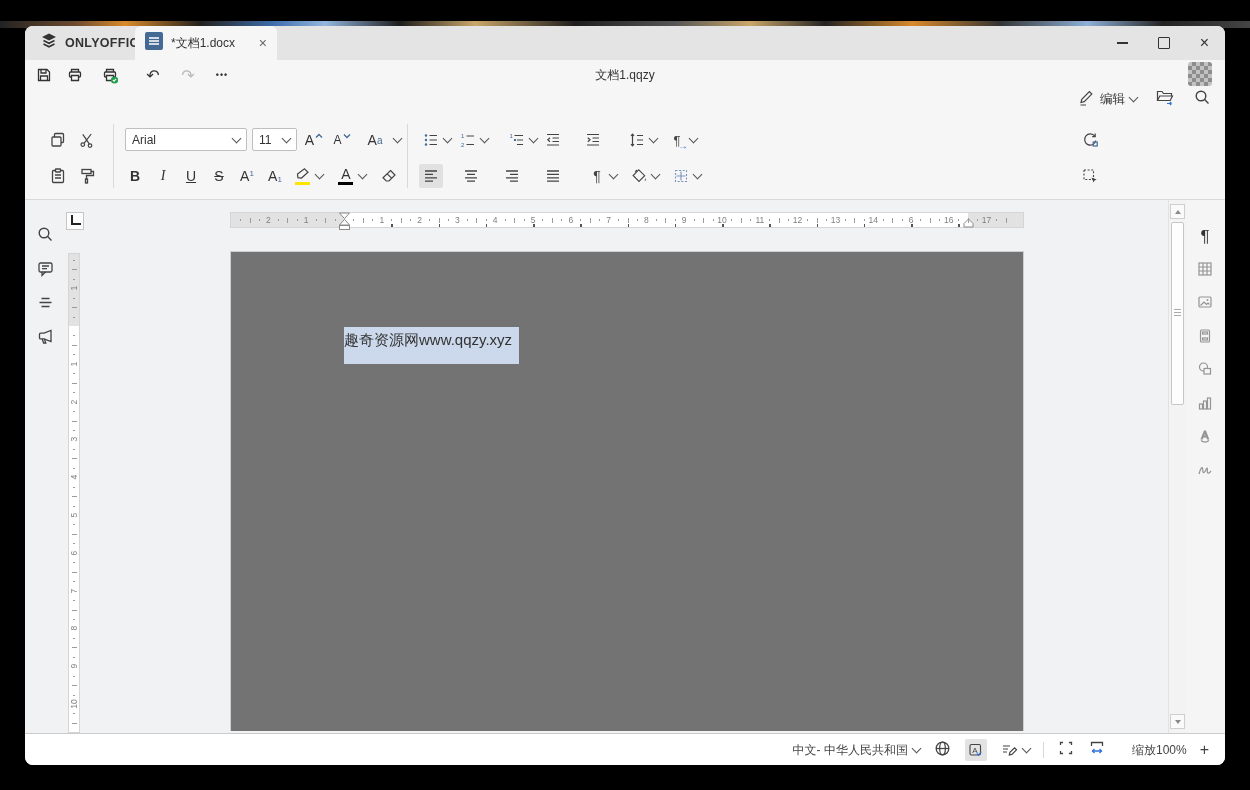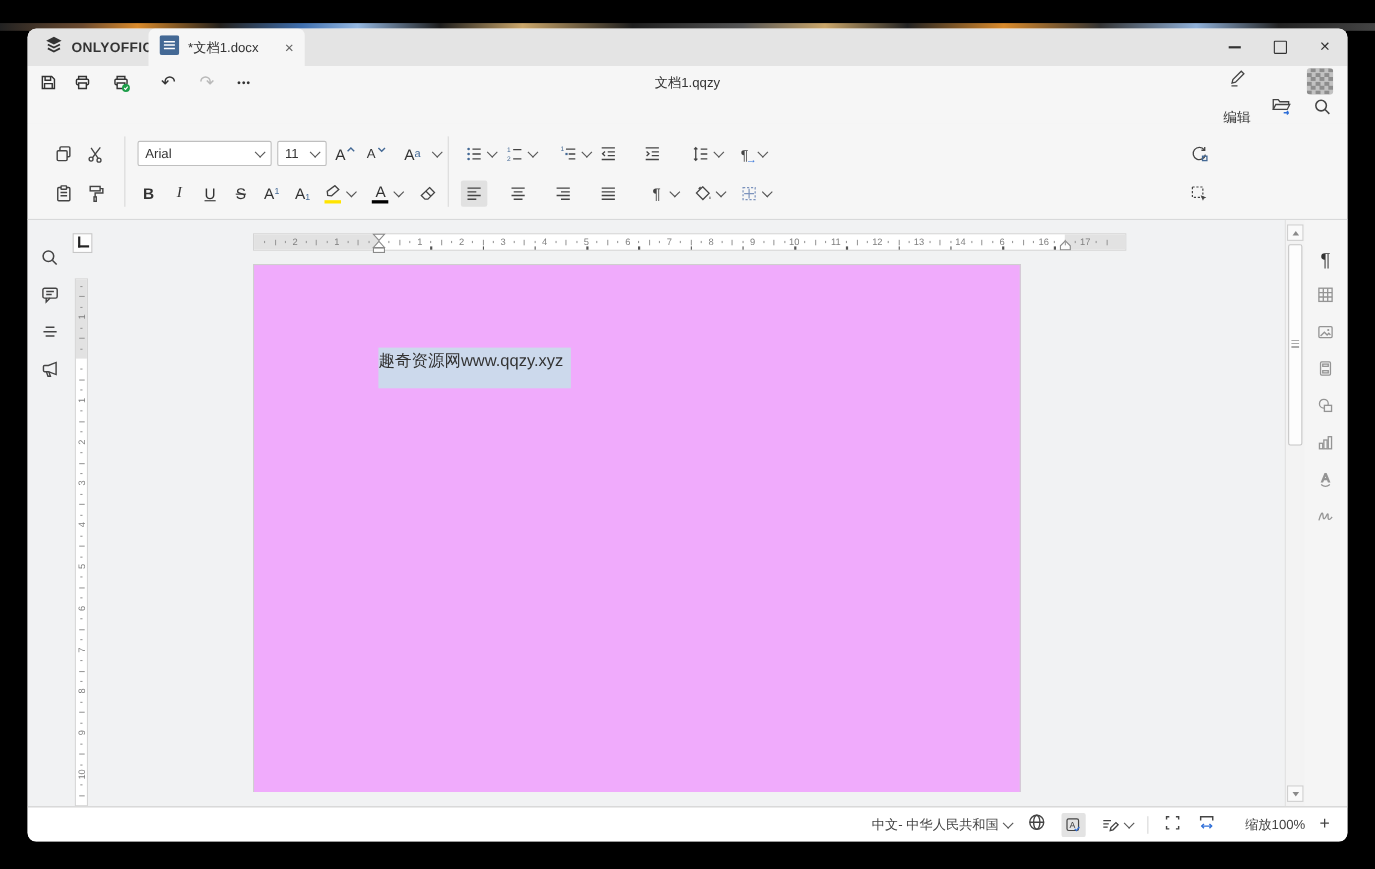--- a/index.html
+++ b/index.html
@@ -31,21 +31,21 @@
   .glyph-redo{font-size:16px;color:#b9b9b9;}
   .glyph-more{font-size:9px;color:#333;letter-spacing:1px;font-weight:bold;}
   .avatar{position:absolute;right:13px;top:2px;width:24px;height:24px;border-radius:3px;overflow:hidden;
     background:repeating-conic-gradient(#8d8d8d 0% 25%, #c2c2c2 0% 50%) 0 0/8px 8px, #aaa;}
   
   .menubar{position:absolute;left:0;top:64px;width:100%;height:22px;background:#f6f6f6;}
   .menu-items{position:absolute;left:30px;top:0;height:22px;display:flex;gap:24px;align-items:flex-start;}
   .menu-item{font-size:13px;color:#333;padding:1px 2px 5px;white-space:nowrap;}
   .menu-item.active{border-bottom:3px solid #3b4a63;padding-bottom:2px;font-weight:500;}
   .menu-right{position:absolute;right:14px;top:-4px;height:26px;display:flex;align-items:center;gap:18px;}
-  .edit-mode{display:flex;align-items:center;gap:16px;font-size:12.5px;color:#333;flex-direction:column;}
+  .edit-mode{display:flex;align-items:center;gap:5px;font-size:12.5px;color:#333;}
   .chev{width:6px;height:6px;border-right:1.4px solid #555;border-bottom:1.4px solid #555;
     transform:rotate(45deg);display:inline-block;margin-top:-3px;}
   
   .toolbar{position:absolute;left:0;top:86px;width:100%;height:88px;background:#f6f6f6;border-bottom:1px solid #d8d9da;box-sizing:border-box;}
   .tb{position:absolute;width:24px;height:24px;display:flex;align-items:center;justify-content:center;}
   .tb.wide{width:30px;}
   .tb.active{background:#e1e1e1;border-radius:2px;}
   .tb-caret{position:absolute;width:10px;height:24px;display:flex;align-items:center;justify-content:center;}
   .vsep{position:absolute;width:1px;background:#d9d9d9;}
   .combo{position:absolute;height:23px;background:#fff;border:1px solid #bfbfbf;border-radius:2px;
@@ -75,21 +75,21 @@
   .hruler .gray{position:absolute;top:0;height:14px;background:#e2e2e2;}
   .rnum{position:absolute;top:0;width:14px;height:14px;line-height:14px;text-align:center;font-size:8.5px;color:#7f7f7f;}
   .rtick{position:absolute;top:6px;width:1px;height:2px;background:#9b9b9b;}
   .rtick.half{top:5px;height:5px;}
   .tabstop{position:absolute;bottom:0;width:1.5px;height:3px;background:#555;}
   .vruler{position:absolute;left:43px;top:53px;width:12px;height:480px;background:#fff;border:1px solid #d5d5d5;box-sizing:border-box;}
   .vruler .gray{position:absolute;left:0;width:10px;background:#e2e2e2;}
   .vnum{position:absolute;left:-2px;width:14px;height:14px;line-height:14px;text-align:center;font-size:8.5px;color:#7f7f7f;transform:rotate(-90deg);}
   .vtick{position:absolute;left:4px;height:1px;width:2px;background:#9b9b9b;}
   .vtick.half{left:3px;width:5px;}
-  .page{position:absolute;left:205px;top:40px;width:698px;height:480px;background:#f0abfc;
+  .page{position:absolute;left:205px;top:51px;width:794px;height:480px;background:#737373;
     border:1px solid #cfcfcf;border-bottom:none;box-sizing:border-box;}
   .selection{position:absolute;left:113px;top:75px;width:175px;height:37px;background:#ccd9ec;}
   .sel-text{font-size:15px;line-height:23px;color:#333;white-space:nowrap;display:block;padding-top:1px;}
   .scrollbar{position:absolute;left:1143px;top:0;width:18px;height:533px;background:#f3f3f3;
     border-left:1px solid #e2e2e2;box-sizing:border-box;}
   .sb-btn{position:absolute;left:1px;width:15px;height:15px;background:#fafafa;border:1px solid #cfcfcf;
     box-sizing:border-box;display:flex;align-items:center;justify-content:center;}
   .sb-arrow{width:0;height:0;border-left:3.5px solid transparent;border-right:3.5px solid transparent;}
   .sb-arrow.up{border-bottom:4px solid #8a8a8a;}
   .sb-arrow.down{border-top:4px solid #8a8a8a;}

